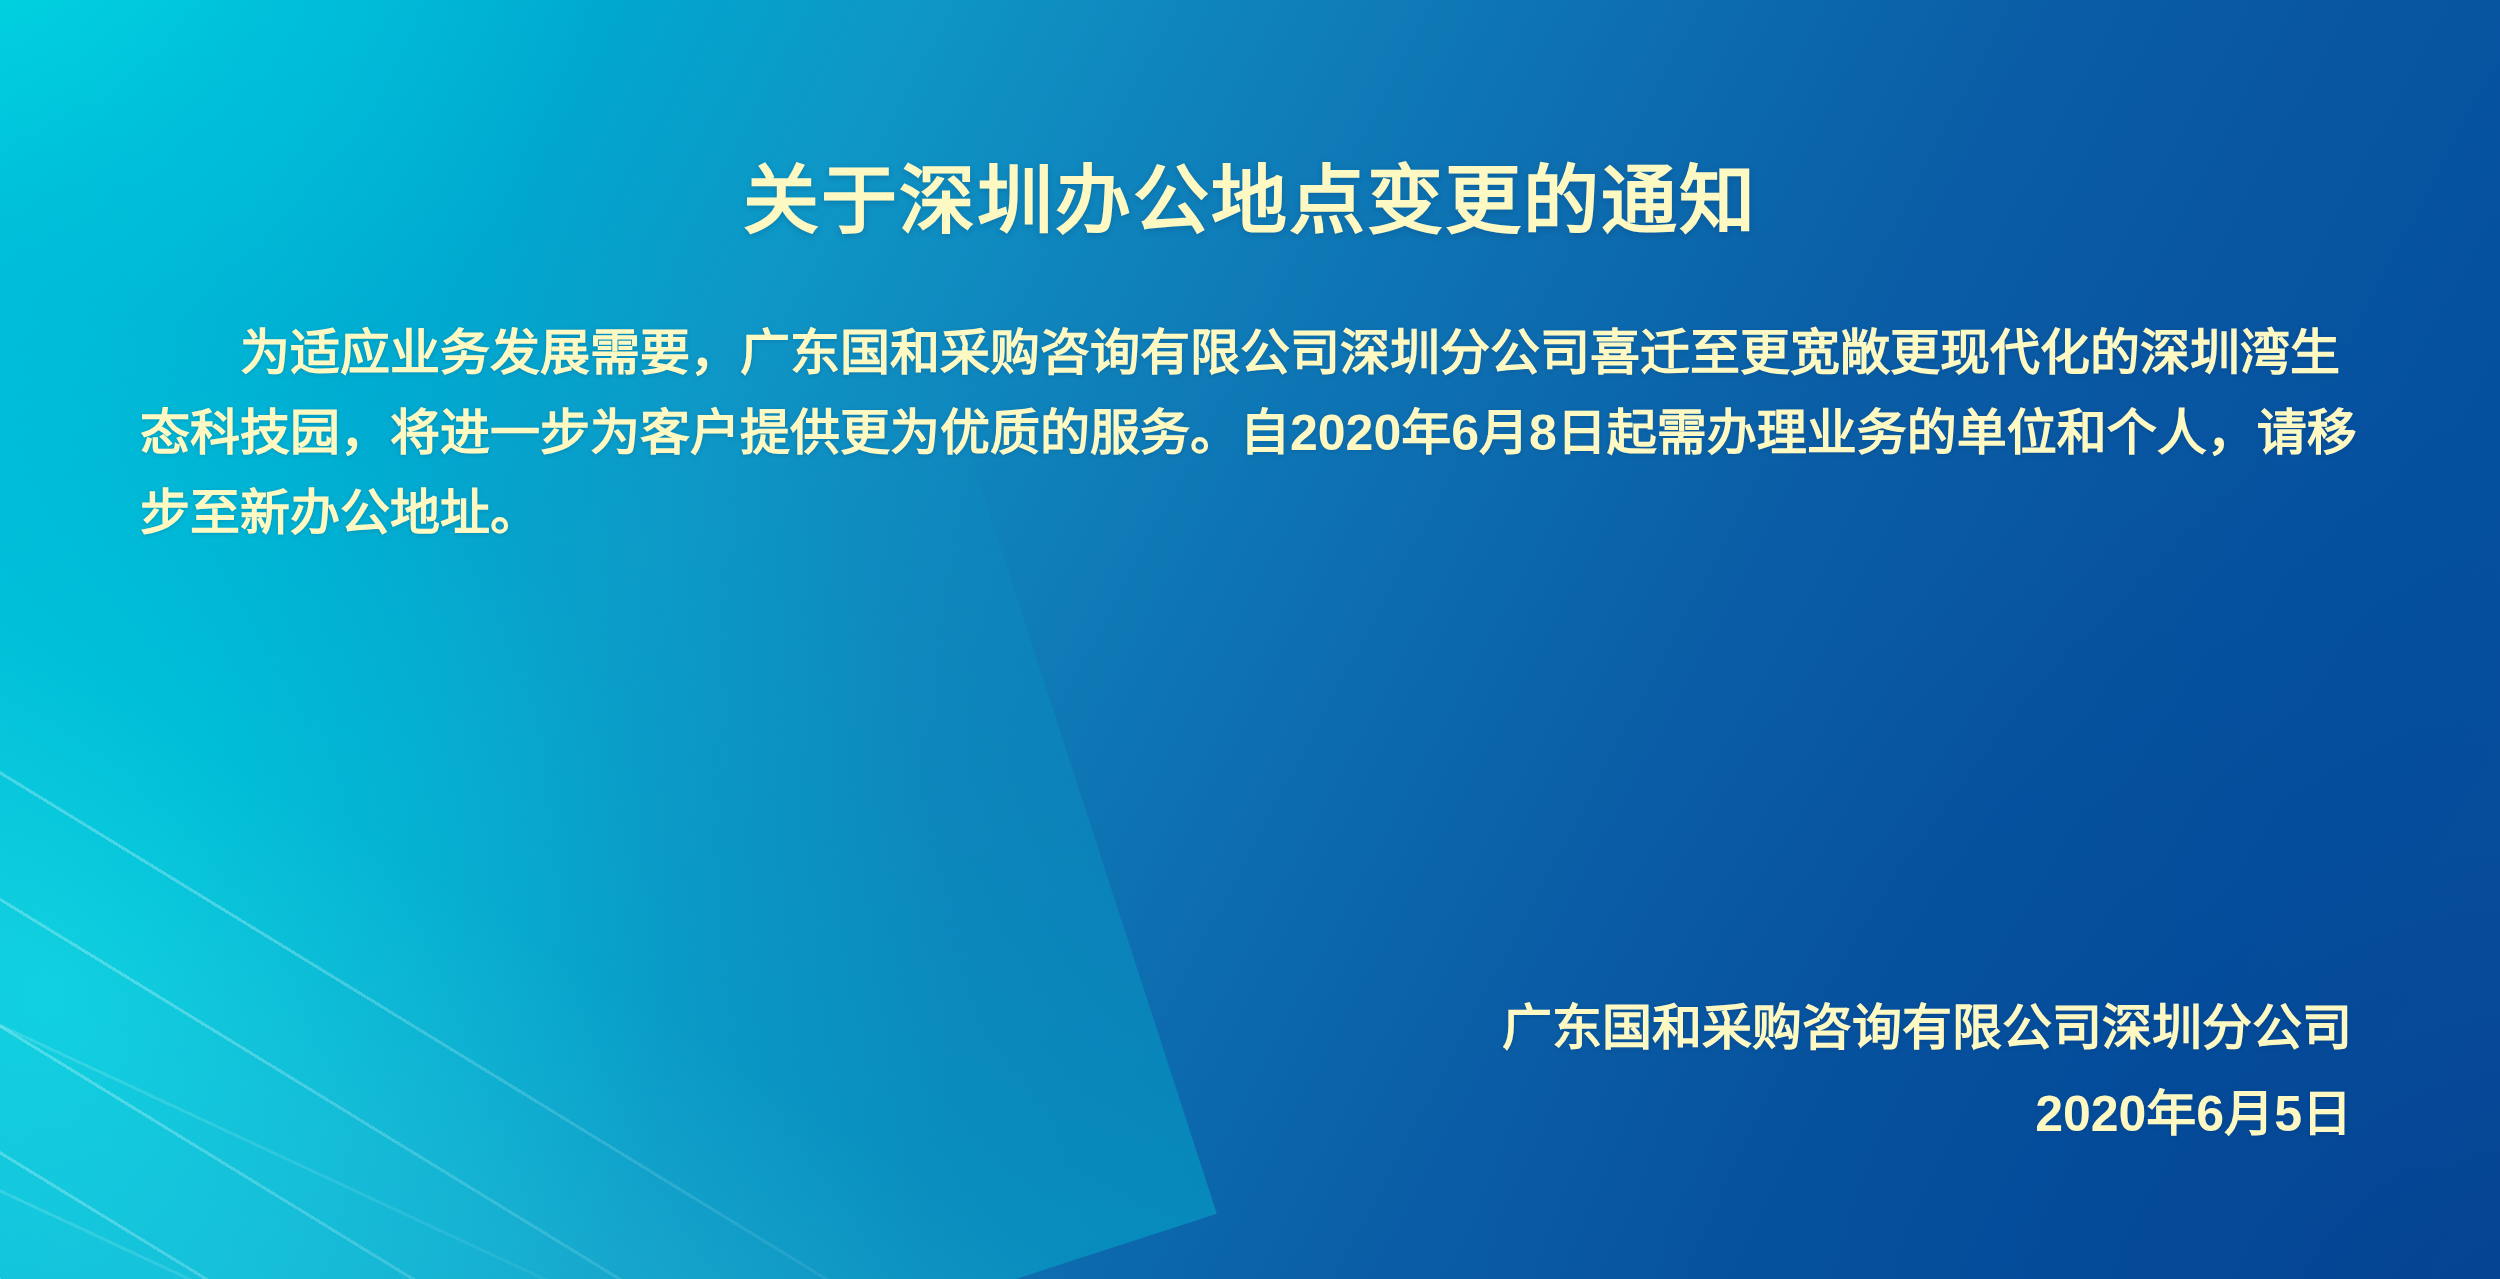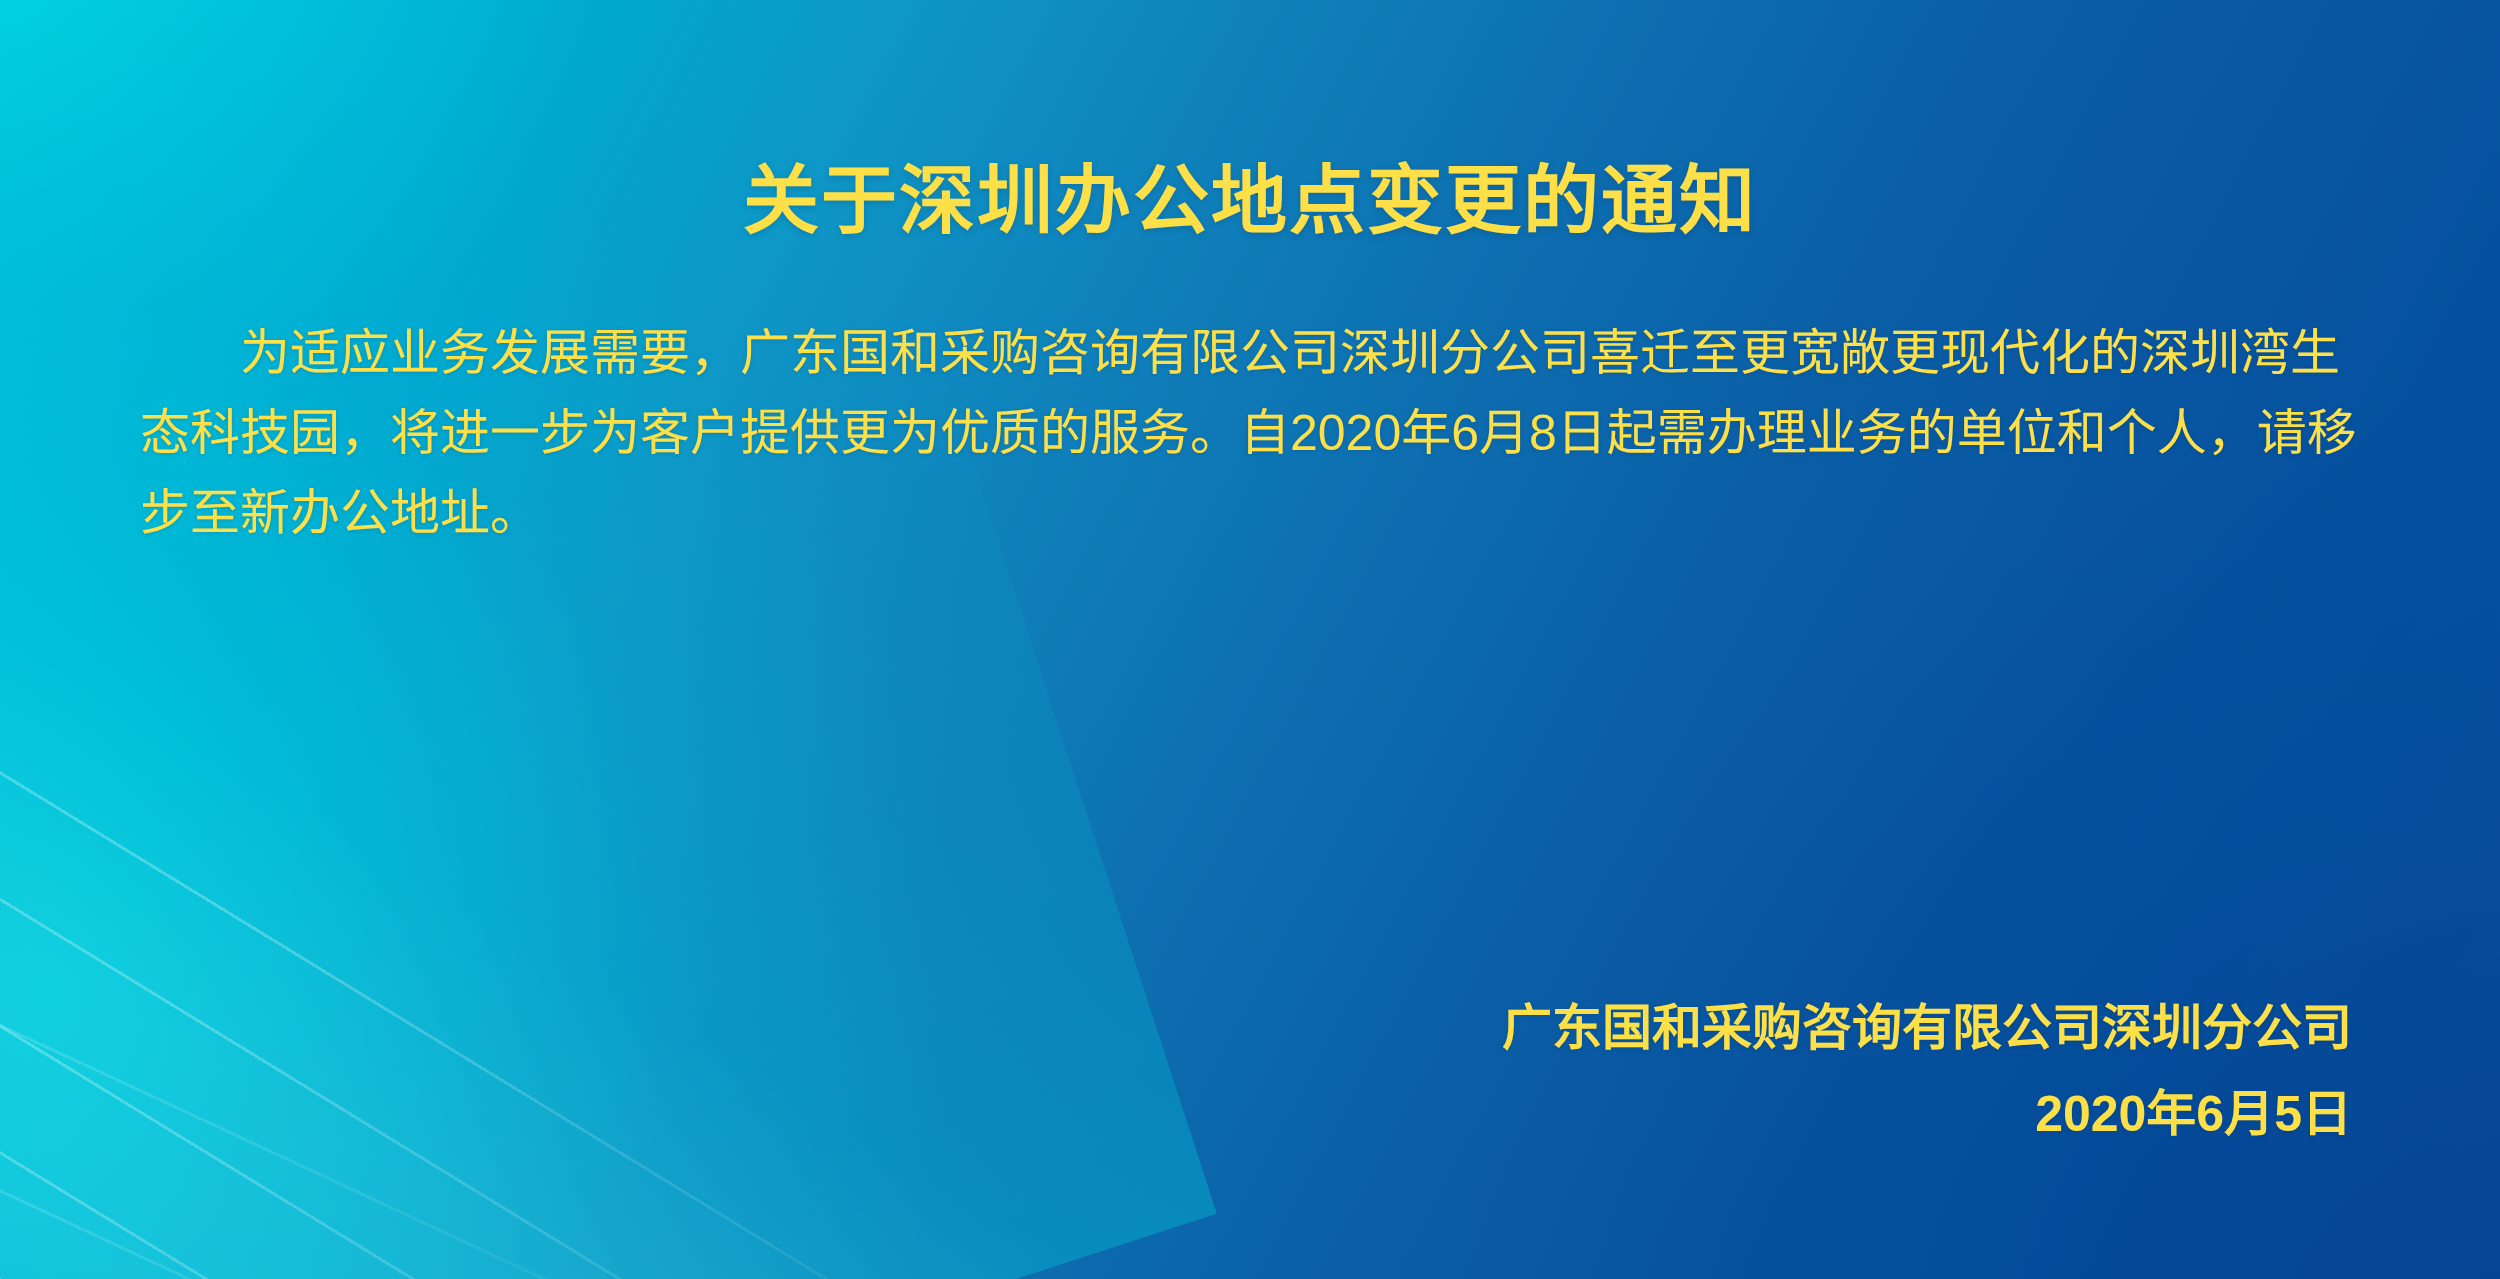--- a/index.html
+++ b/index.html
@@ -6,21 +6,21 @@
     margin: 0;
     padding: 0;
     background: #0a5aa8;
   }
   #poster {
     position: relative;
     width: 2500px;
     height: 1279px;
     overflow: hidden;
     font-family: "Liberation Sans", "DejaVu Sans", sans-serif;
-    color: #fde047;
+    color: #fef9c3;
   }
 
   
   .bg-base {
     position: absolute;
     inset: 0;
     background: linear-gradient(118deg,
         #00c6dd 0%,
         #00b9d8 9%,
         #00a8d0 19%,
@@ -154,21 +154,21 @@
     line-height: 1.1;
     text-shadow: 0 2px 6px rgba(0, 40, 90, 0.22);
   }
 
   .body-block {
     position: absolute;
     top: 313px;
     left: 140px;
     width: 2232px;
     font-size: 50px;
-    font-weight: 400;
+    font-weight: 700;
     line-height: 80px;
     letter-spacing: 0px;
     text-shadow: 0 1px 4px rgba(0, 40, 90, 0.18);
   }
   .para {
     margin: 0;
   }
   .para-indent {
     text-indent: 100px;
   }

